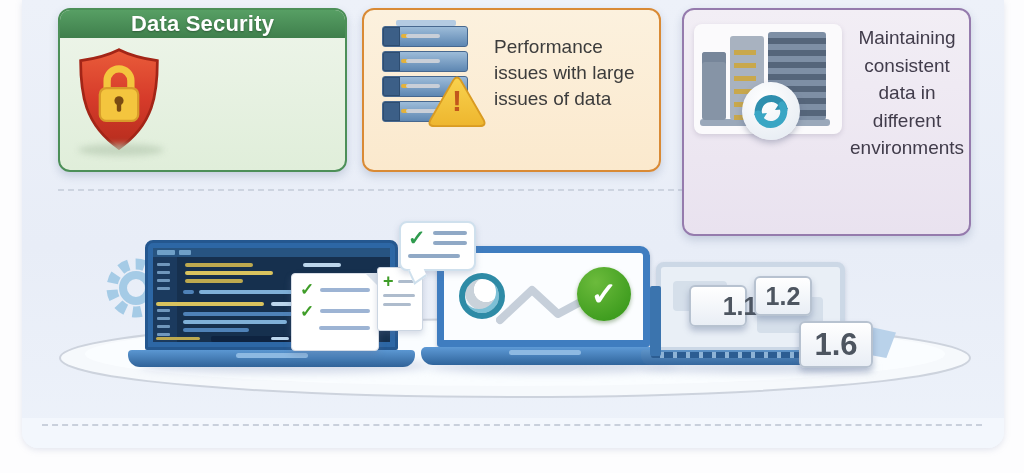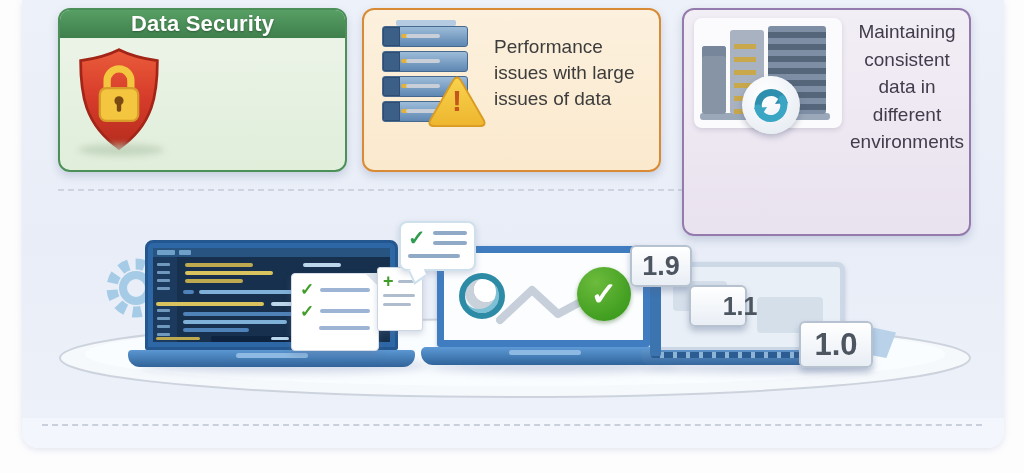--- a/index.html
+++ b/index.html
@@ -25,21 +25,21 @@
   .card2 { left:362px; top:8px; width:299px; height:164px; border-color:#d98a35; background:linear-gradient(180deg,#fcf1de,#fbe9cd); }
   .card3 { left:682px; top:8px; width:289px; height:228px; border-color:#957bad; background:linear-gradient(180deg,#f2eef5,#e9e2ef); }
   .card-header { height:28px; display:flex; align-items:center; justify-content:center;
     color:#fff; font-weight:bold; font-size:22px; letter-spacing:.2px;
     text-shadow:0 1px 2px rgba(0,0,0,.3); }
   .card1 .card-header { background:linear-gradient(180deg,#579f64,#3f7f4c); }
   .card2 .card-header { background:linear-gradient(180deg,#f0953a,#e07c22); }
   .card3 .card-header { background:linear-gradient(180deg,#85599f,#6f4590); }
   .card-body { display:flex; align-items:center; padding:8px 10px; gap:8px; }
   .card-text { font-size:19px; line-height:1.38; color:#3c3c3c; }
-  .card3 .card-body { align-items:flex-start; padding-top:8px; }
+  .card3 .card-body { align-items:flex-start; padding-top:14px; }
   .card3 .card-text { font-size:19px; color:#413c4b; text-align:center; width:128px; line-height:1.45; }
 
   
   .shield-wrap { width:98px; flex:0 0 98px; display:flex; justify-content:center; position:relative; }
   .shield-shadow { position:absolute; left:8px; bottom:-4px; width:86px; height:12px;
     background:#b9ccb4; border-radius:50%; filter:blur(3px); opacity:.7; }
 
   
   .stack-wrap { width:112px; flex:0 0 112px; position:relative; height:110px; }
   .srv { position:absolute; left:8px; width:86px; height:21px; border-radius:3px;
@@ -340,16 +340,16 @@
   <div class="lap3-screen">
     <div class="blob" style="left:12px;top:14px;width:54px;height:30px"></div>
     <div class="blob" style="left:96px;top:30px;width:66px;height:36px"></div>
   </div>
   <div class="pole"></div>
   <div class="lap3-base">
     <div class="keys"></div>
   </div>
 
   <div class="ribbon"></div>
-  <div class="vtag v19">1.9</div>
   <div class="vtag v11">1.1</div>
-  <div class="vtag v10">1.0</div>
+  <div class="vtag v12">1.2</div>
+  <div class="vtag v10">1.6</div>
 </div>
 
 </body></html>

